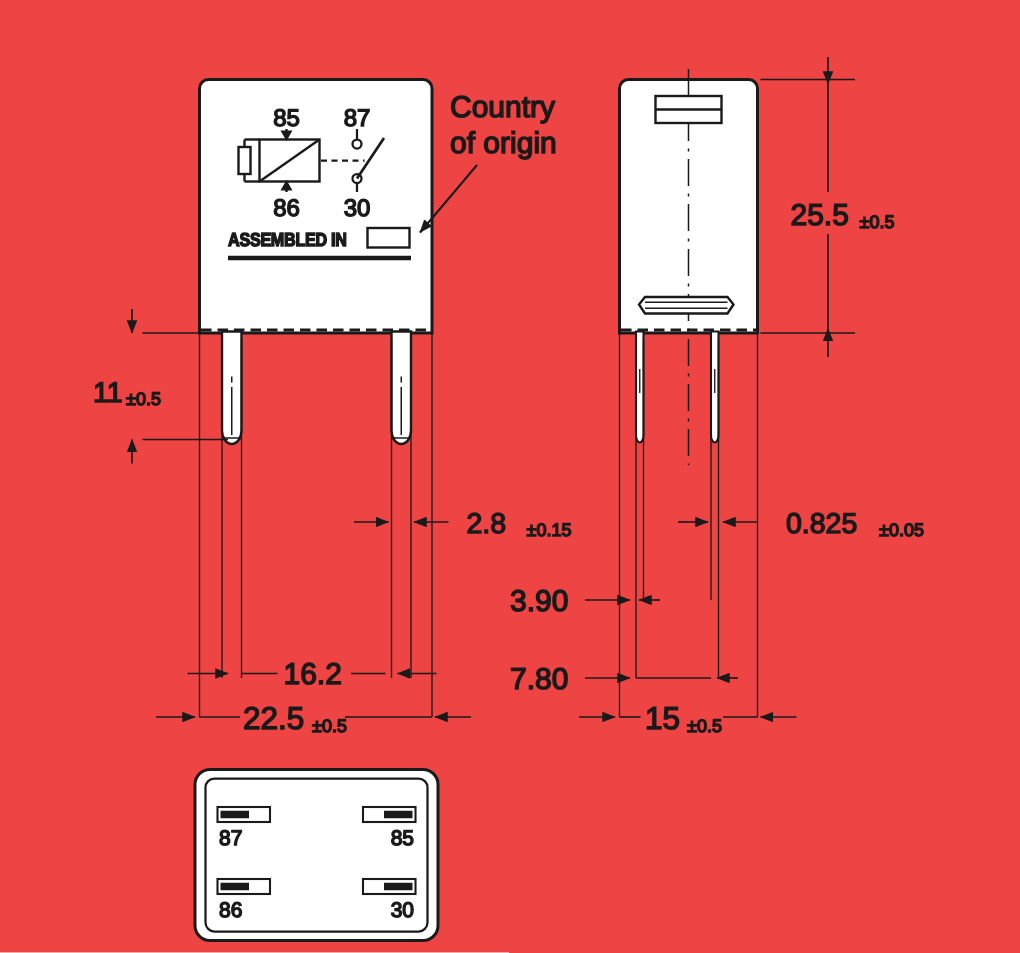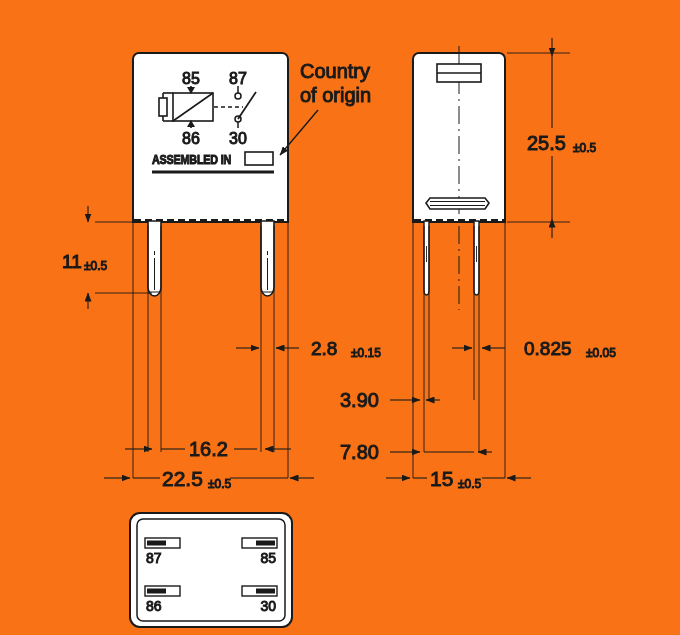--- a/index.html
+++ b/index.html
@@ -1,17 +1,17 @@
 <!DOCTYPE html>
 <html><head>
 <meta charset="utf-8">
 <style>
   html,body{margin:0;padding:0;background:#ffffff;}
   body{width:680px;height:635px;font-family:"Liberation Sans",sans-serif;overflow:hidden;}
-  #stage{position:relative;width:680px;height:635px;background:#f97316;}
+  #stage{position:relative;width:680px;height:635px;background:#ef4444;}
   svg{display:block;}
   .dimtxt{font-family:"Liberation Sans",sans-serif;fill:#1a1a1a;}
 </style>
 </head>
 <body>
 
 <div id="stage">
 <svg width="680" height="635" viewBox="0 0 680 635">
   <defs>
     <marker id="ar" markerWidth="9" markerHeight="7" refX="8.5" refY="3.5" orient="auto" markerUnits="userSpaceOnUse">

